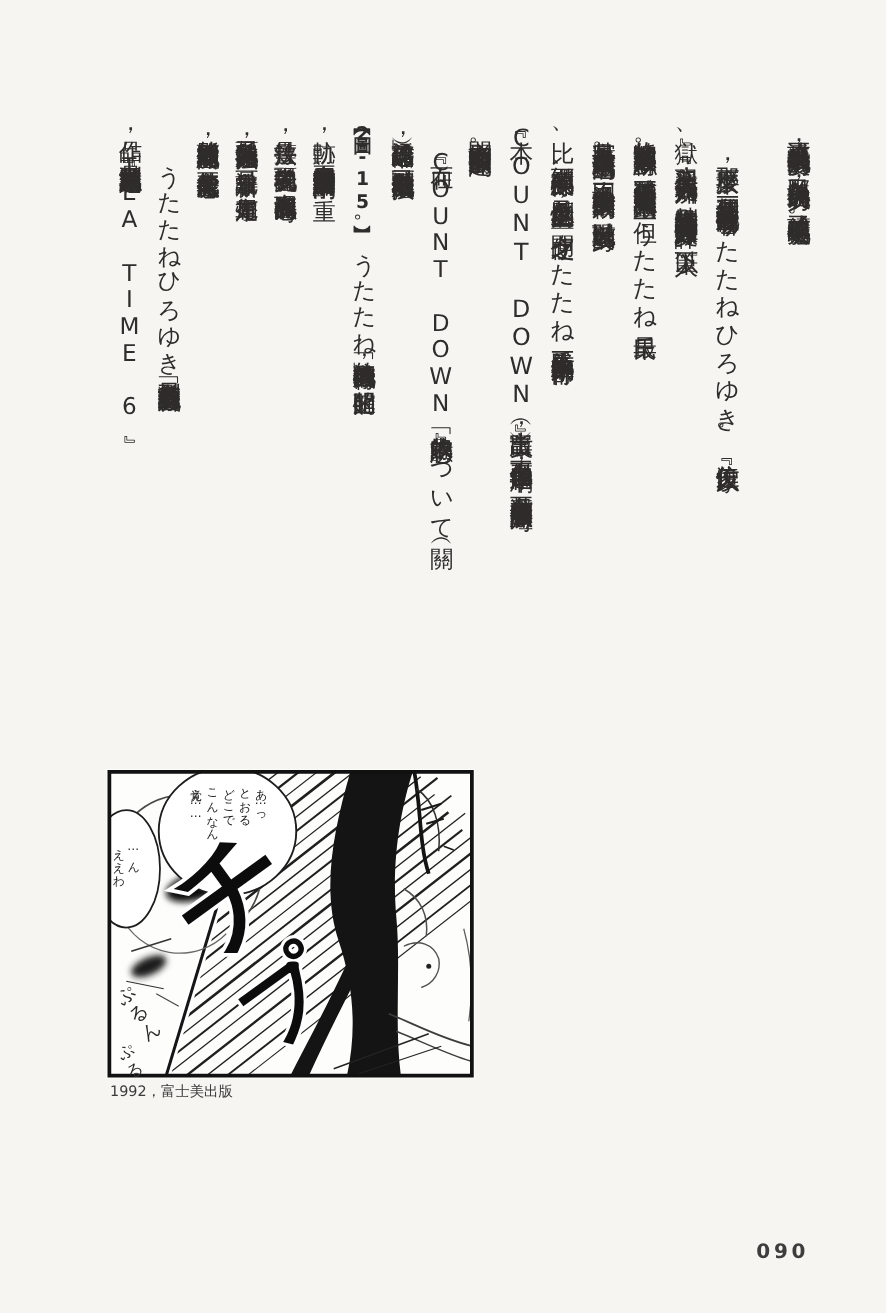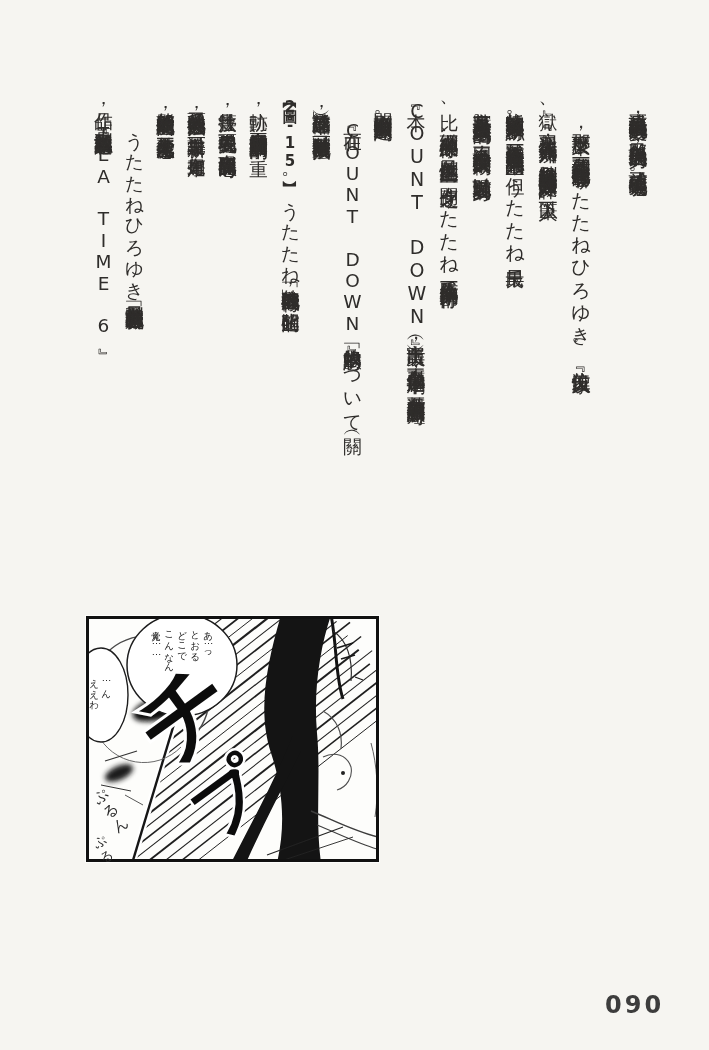--- a/index.html
+++ b/index.html
@@ -52,21 +52,21 @@
   .hand-sfx-2{left:92px;top:828px;font-size:13px;transform:rotate(-25deg);}
   
   .caption{
     position:absolute;left:88px;top:864px;width:300px;
     font-size:11.5px;color:#3a3a3a;line-height:1.6;
   }
   .caption .cap-label{font-weight:bold;}
   
   .page-number{
     position:absolute;left:605px;top:991px;
-    font-size:24px;font-weight:bold;letter-spacing:3px;color:#3d3d3d;
+    font-size:16px;font-weight:bold;letter-spacing:3px;color:#3d3d3d;
   }
 </style>
 </head>
 <body>
 
 <div class="page">
 
   <div class="vblock block-a">
     <div class="vcol first">或許正是奧浩哉對乳房的愛，以及那無與倫比的表現力，才成就了這項偉大發明吧。</div>
     <div class="vcol indent">那麼接下來，我們要介紹另一位乳首殘像的發明者・うたたねひろゆき。這位作家以『天</div>
@@ -178,17 +178,18 @@
 とおる
 どこで
 こんなん
 覚え……</div>
   <div class="bubble-text bubble-side-text">…ん
 ええわ</div>
   <div class="hand-sfx hand-sfx-1">ぷるん</div>
   <div class="hand-sfx hand-sfx-2">ぷる</div>
 
   <div class="caption">
+    <div>1992，富士美出版</div>
   </div>
 
   <div class="page-number">090</div>
 
 </div>
 
 </body></html>

